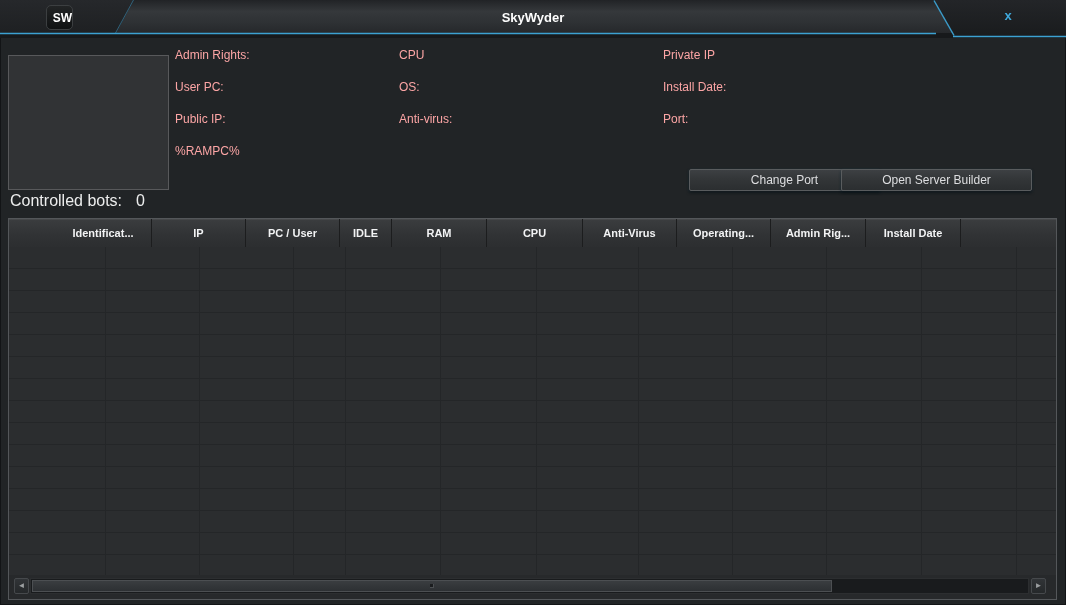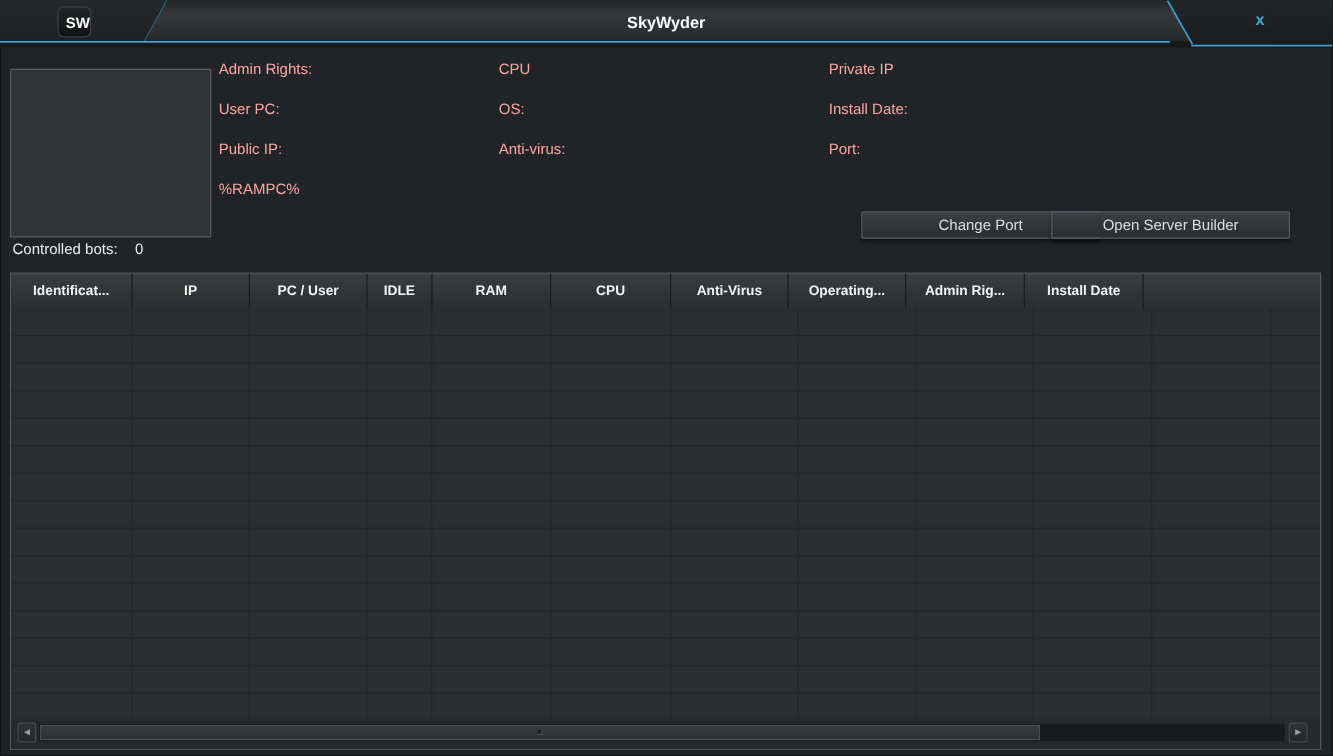--- a/index.html
+++ b/index.html
@@ -21,35 +21,35 @@
               display:flex; align-items:center; justify-content:flex-end;
               font-weight:bold; font-size:12px; color:#ffffff; cursor:pointer; }
   .tb-title { position:absolute; top:10px; left:0; width:1066px; text-align:center;
               font-weight:bold; font-size:13px; color:#fdfdfd; }
   .close-btn { position:absolute; top:8px; left:992px; width:32px; height:20px; text-align:center;
                font-weight:bold; font-size:13px; color:#3fa9dc; cursor:pointer; }
 
   
   .preview-box { position:absolute; left:8px; top:55px; width:161px; height:135px;
                  background:#313335; border:1px solid #58595b; }
-  .bots-line { position:absolute; left:10px; top:192px; font-size:12px; color:#eceded; display:flex; gap:14px; }
+  .bots-line { position:absolute; left:10px; top:192px; font-size:16px; color:#eceded; display:flex; gap:14px; }
   .flabel { position:absolute; font-size:12px; color:#fca5a5; white-space:nowrap; }
 
   
   .tbtn { position:absolute; width:191px; height:22px; border:1px solid #595c5e; border-radius:2px;
           background:linear-gradient(180deg,#3d4043 0%,#333638 45%,#2b2e30 100%);
           color:#dddee0; font-size:12px; text-align:center; line-height:20px; cursor:pointer;
           box-shadow:0 2px 3px rgba(0,0,0,.55), 0 1px 3px rgba(63,169,220,.18); }
 
   
   .table { position:absolute; left:8px; top:218px; width:1049px; height:382px;
            border:1px solid #54575a; background:#26282a; }
   .thead { position:absolute; top:0; left:0; right:0; height:28px; display:flex;
            background:linear-gradient(180deg,#3b3d3f 0%,#313335 55%,#2c2e30 100%);
-           box-shadow:inset 0 1px 0 rgba(255,255,255,.06); }
+           box-shadow:inset 0 1px 0 rgba(255,255,255,.06);padding-left:46px; }
   .th { flex:none; border-right:1px solid #1c1d1e; display:flex; align-items:center; justify-content:center;
         font-size:11px; font-weight:bold; color:#f2f3f4; cursor:default; }
   .th.fill { flex:1; border-right:none; }
   .tbody { position:absolute; top:28px; left:0; right:0; height:330px; background:#2b2d2f; }
   .trow { height:22px; border-bottom:1px solid #242628; }
   .vline { position:absolute; top:0; bottom:0; width:1px; background:#242628; }
   .tfoot { position:absolute; bottom:0; left:0; right:0; height:24px; background:#27292b; }
 
   
   .hs-btn { position:absolute; top:3px; width:15px; height:16px; border:1px solid #46494c; border-radius:2px;

